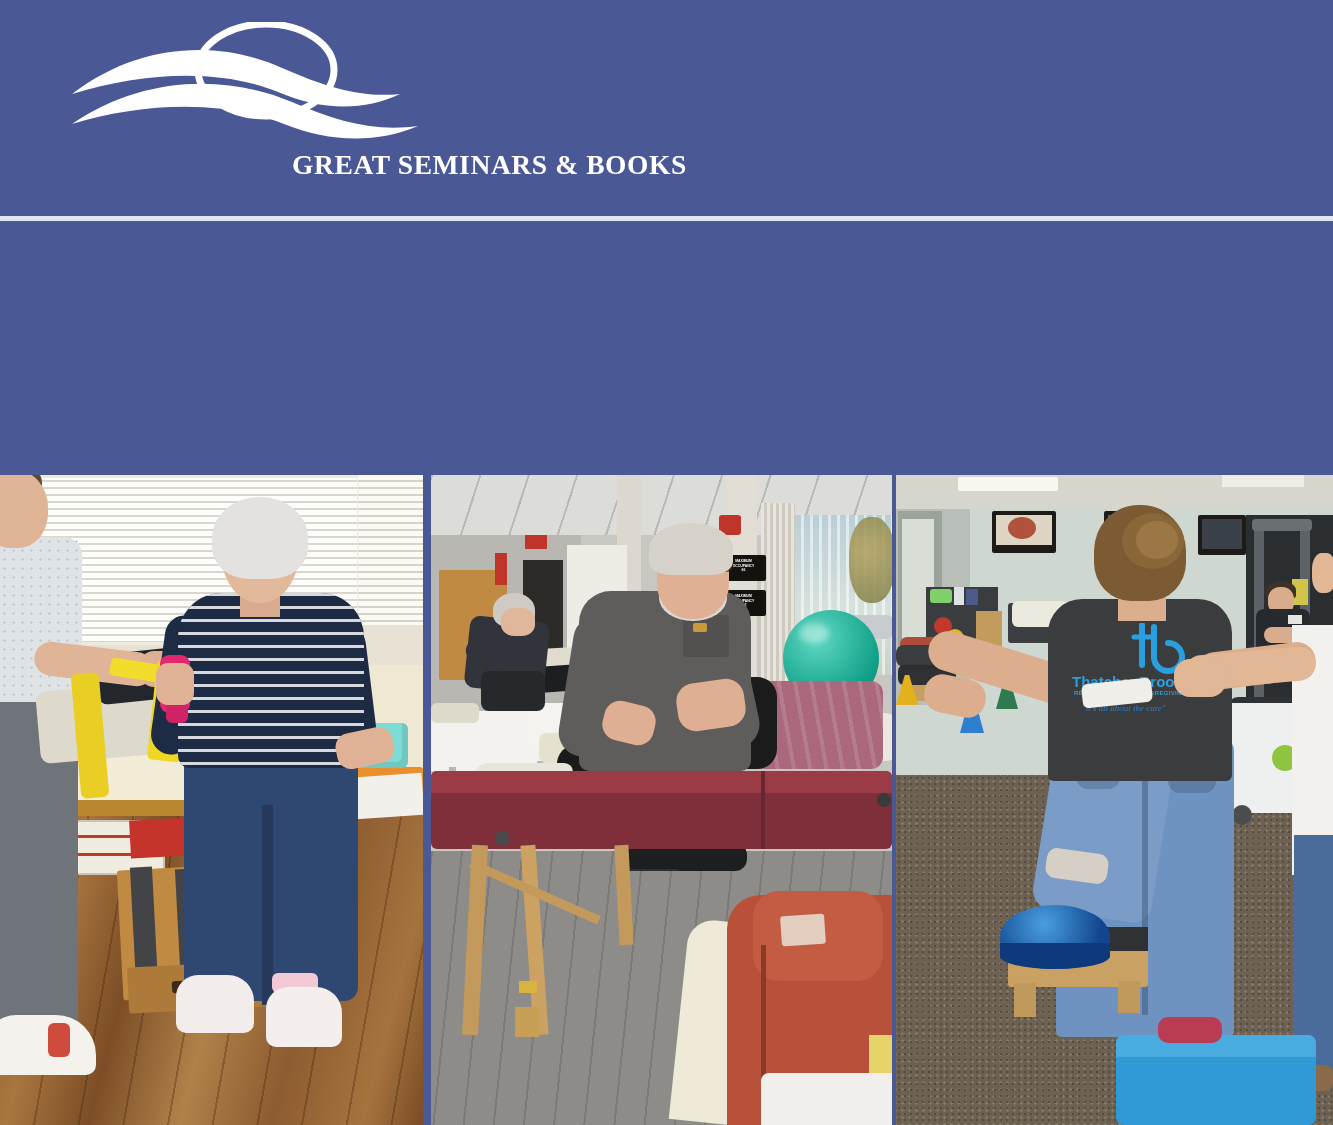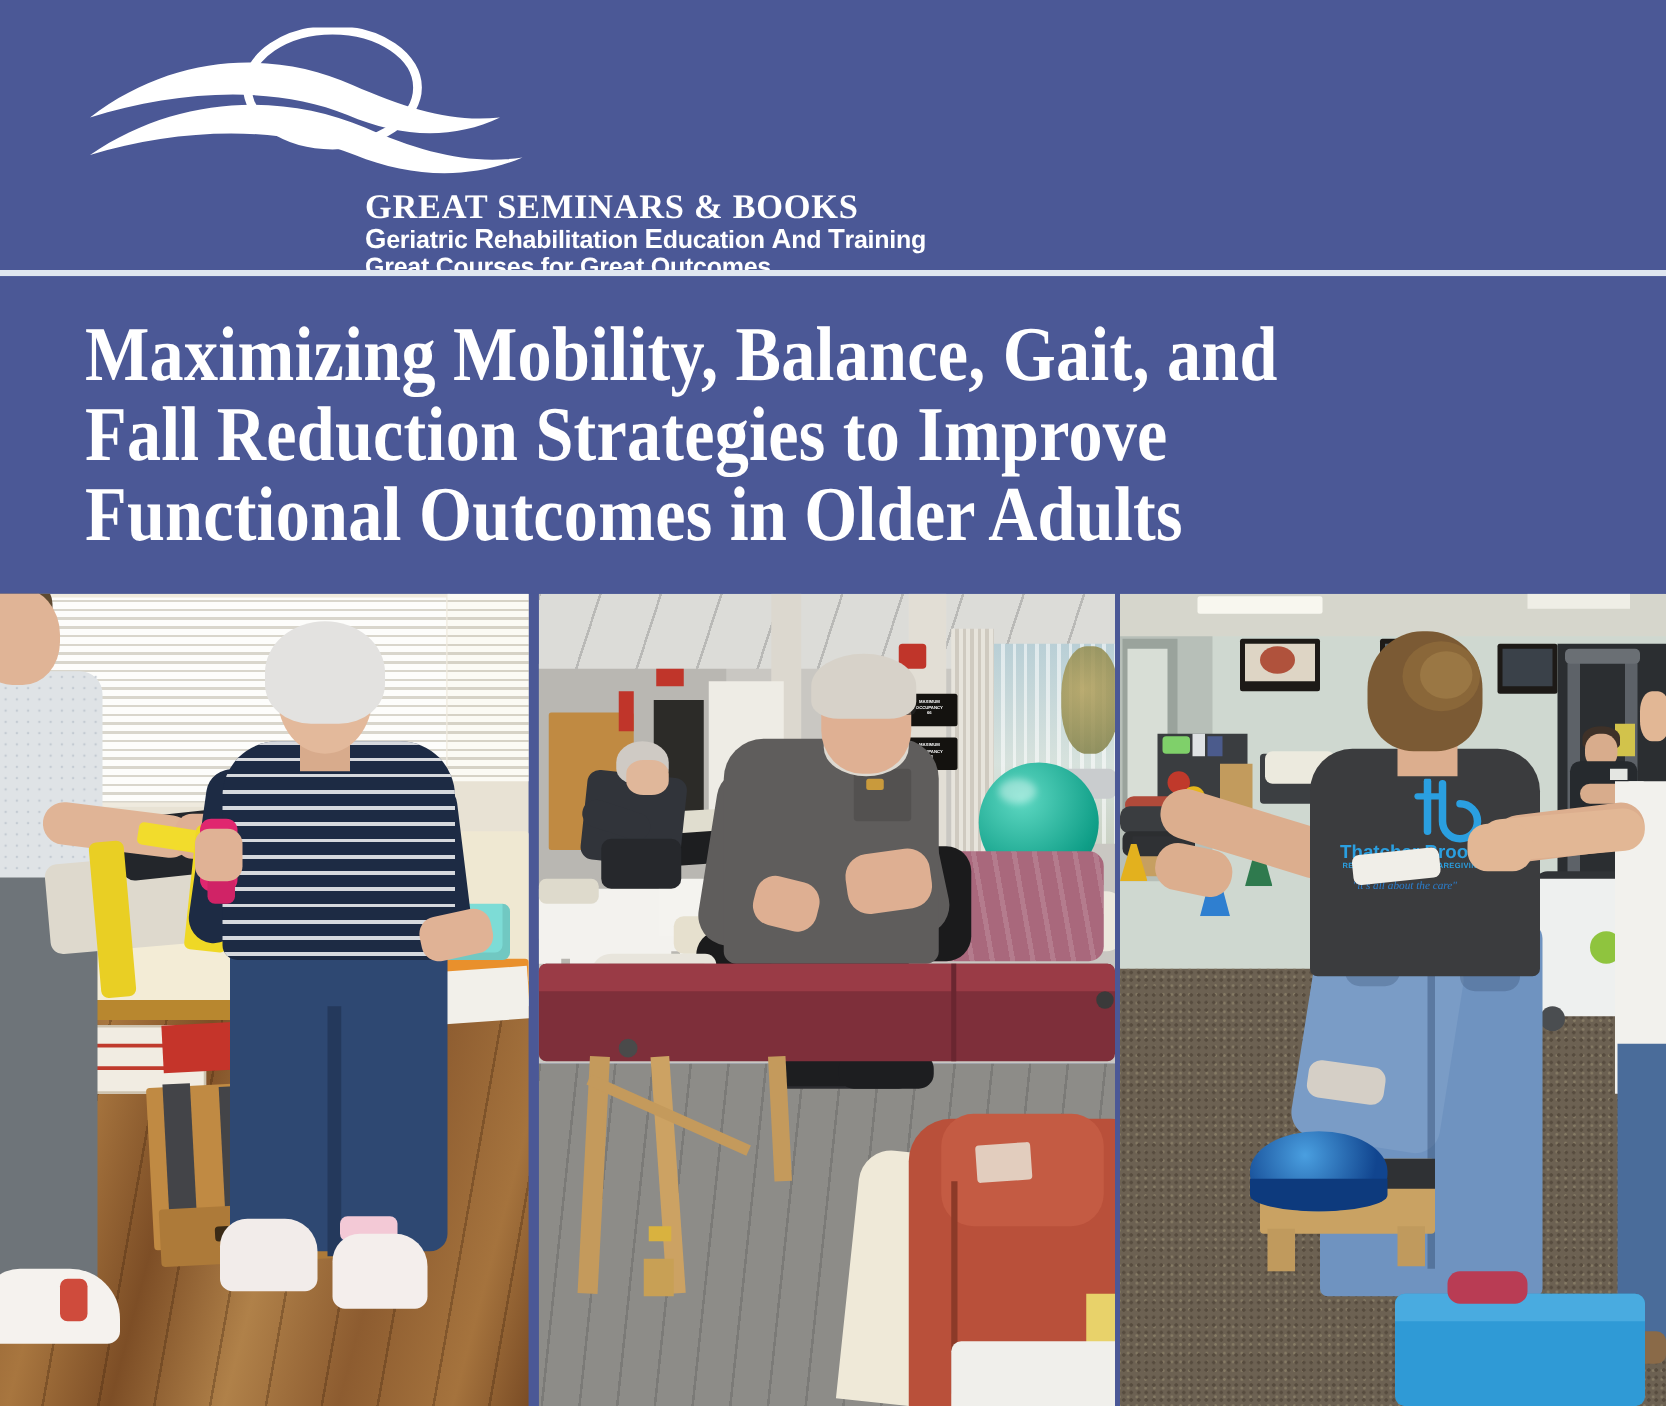--- a/index.html
+++ b/index.html
@@ -390,35 +390,26 @@
 
       <svg class="logo-mark" viewBox="0 0 380 120">
         <path d="M2 72 C70 20 150 18 212 46 C258 66 292 76 330 72 C292 90 250 88 208 70 C150 46 72 50 2 72 Z" fill="#ffffff"></path>
         <path d="M2 102 C72 54 156 52 222 80 C268 100 306 110 348 104 C306 122 258 120 214 102 C154 78 74 80 2 102 Z" fill="#ffffff"></path>
         <ellipse cx="196" cy="48" rx="68" ry="46" fill="none" stroke="#ffffff" stroke-width="7"></ellipse>
       </svg>
 
 
       <div class="org-line">GREAT SEMINARS &amp; BOOKS</div>
 
-      <div class="tag-line-1">
-        <span class="cap">G</span>eriatric <span class="cap">R</span>ehabilitation <span class="cap">E</span>ducation <span class="cap">A</span>nd <span class="cap">T</span>raining
-      </div>
-
-      <div class="tag-line-2">Great Courses for Great Outcomes</div>
+
     </div>
   </div>
 
   <div class="divider"></div>
 
-  <div class="title-block">
-    <div class="title-line tl1">Maximizing Mobility, Balance, Gait, and</div>
-    <div class="title-line tl2">Fall Reduction Strategies to Improve</div>
-    <div class="title-line tl3">Functional Outcomes in Older Adults</div>
-  </div>
 
   <div class="photo-strip">
 
     <div class="photo p1">
       <div class="scene">
         <div class="r wall"></div>
         <div class="r window"></div>
         <div class="r window2"></div>
         <div class="r floor"></div>
         <div class="r floorlines"></div>

